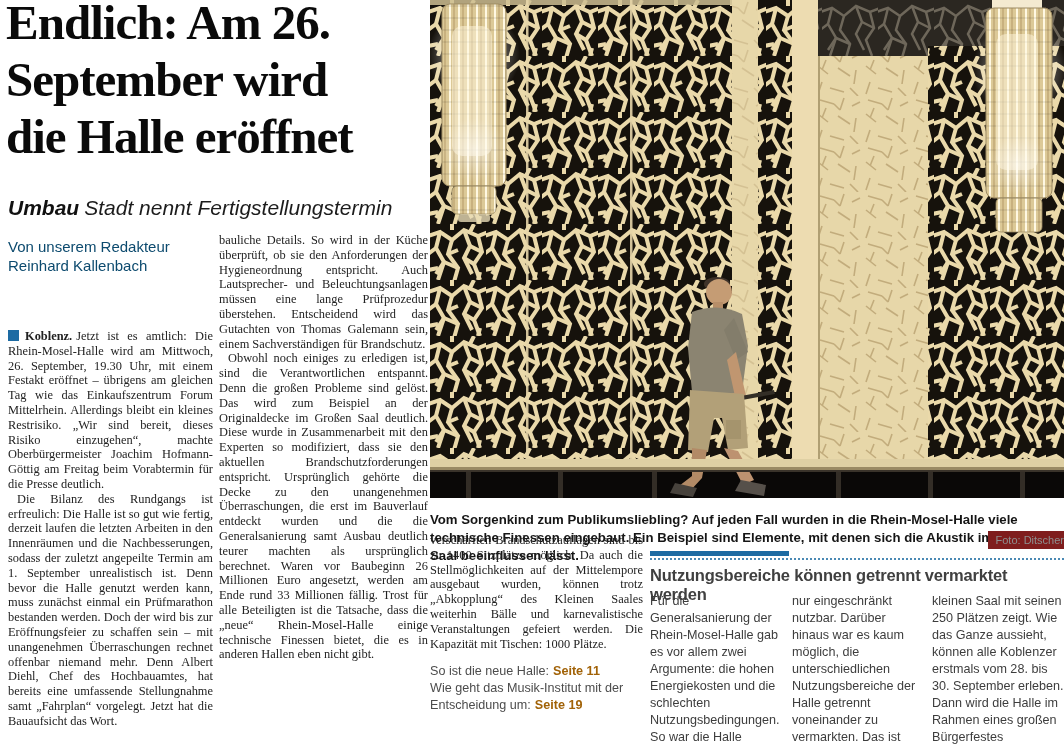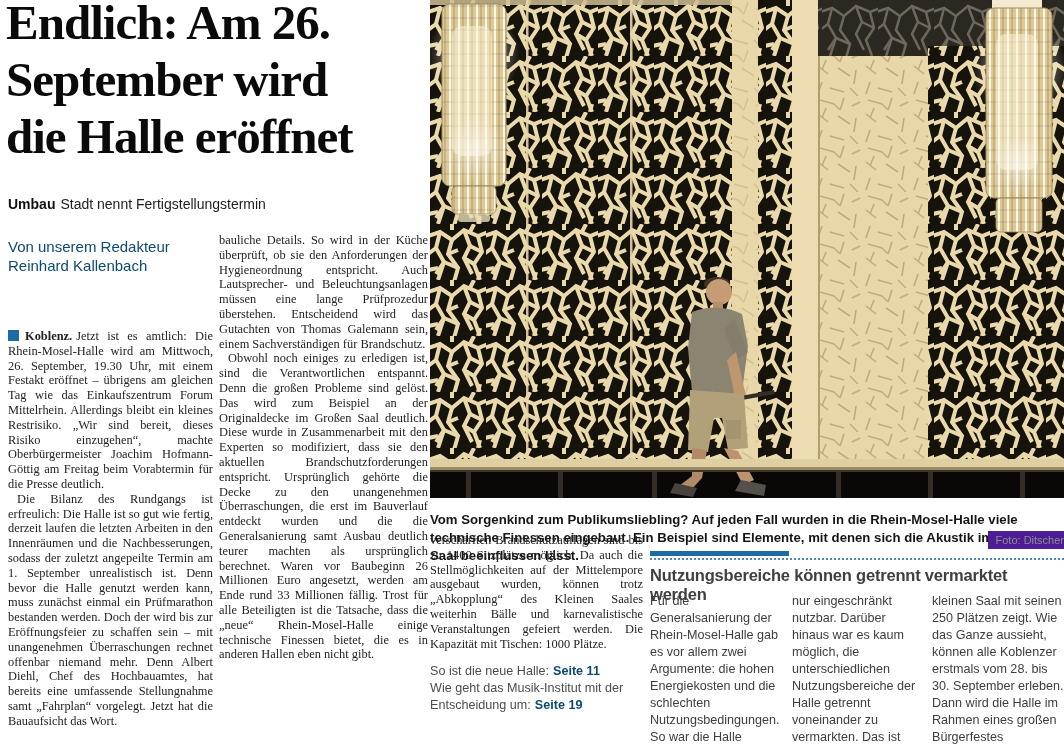--- a/index.html
+++ b/index.html
@@ -6,47 +6,47 @@
   body{width:1064px;height:744px;position:relative;overflow:hidden;
        font-family:"Liberation Serif",serif;color:#1f1f1f;
        -webkit-hyphens:auto;hyphens:auto;}
   .abs{position:absolute;}
 
   
   .headline{left:6px;top:-6px;width:424px;font-family:"Liberation Serif",serif;
     font-weight:700;font-size:49px;line-height:57px;color:#0a0a0a;
     white-space:pre-line;letter-spacing:-1px;}
   .kicker{left:8px;top:196px;width:420px;font-family:"Liberation Sans",sans-serif;
-    font-size:14px;color:#1c1c1c;}
+    font-size:21px;color:#1c1c1c;font-style:italic;}
   .kicker b{font-weight:700;margin-right:5px;color:#111;}
   .byline{left:8px;top:237px;width:300px;font-family:"Liberation Sans",sans-serif;
     font-size:15px;line-height:19px;color:#0c4a6e;white-space:pre-line;}
 
   
   .bodycol{font-size:12.4px;line-height:14.8px;text-align:justify;color:#222;}
   .bodycol p{margin:0;}
   .bodycol p.ind{text-indent:9px;}
   .col1{left:8px;top:281px;width:205px;height:463px;overflow:hidden;margin-top:48px;}
   .col2{left:219px;top:233px;width:209px;height:511px;overflow:hidden;}
   .col3{left:430px;top:533px;width:213px;height:187px;overflow:hidden;}
   .bullet{display:inline-block;width:11px;height:11px;background:#1d6ba3;
     margin-right:6px;vertical-align:-1px;}
   .loc{font-weight:700;margin-right:4px;}
 
   
   .photo{left:430px;top:0;width:634px;height:498px;overflow:hidden;background:#14100c;}
   .caption{left:430px;top:511px;width:634px;font-family:"Liberation Sans",sans-serif;
     font-weight:700;font-size:13.2px;line-height:18px;color:#151515;text-align:left;}
   .credit{position:absolute;right:0;top:20px;font-weight:400;font-size:11px;
-    color:#8f8f8f;background:#4c1d95;padding-left:8px;}
+    color:#8f8f8f;background:#7f1d1d;padding-left:8px;}
 
   
   .refs{margin-top:12px;font-family:"Liberation Sans",sans-serif;
     font-size:12.6px;line-height:17px;color:#4c4c4c;text-align:left;}
-  .refs b{color:#0c4a6e;margin-left:4px;margin-top:16px;}
+  .refs b{color:#a16207;margin-left:4px;margin-top:16px;}
 
   
   .box-bar{left:650px;top:551px;width:139px;height:5px;background:#1d6ba3;}
   .box-dots{left:650px;top:558px;width:414px;height:0;border-top:2px dotted #4a89b4;}
   .box-title{left:650px;top:566px;width:414px;font-family:"Liberation Sans",sans-serif;
     font-weight:700;font-size:16.5px;color:#404040;letter-spacing:-0.2px;}
   .boxcol{top:593px;width:131px;height:151px;overflow:hidden;
     font-family:"Liberation Sans",sans-serif;font-size:12.6px;line-height:17px;
     color:#3d3d3d;text-align:left;}
   .boxc1{left:650px;} .boxc2{left:792px;} .boxc3{left:932px;width:132px;}

